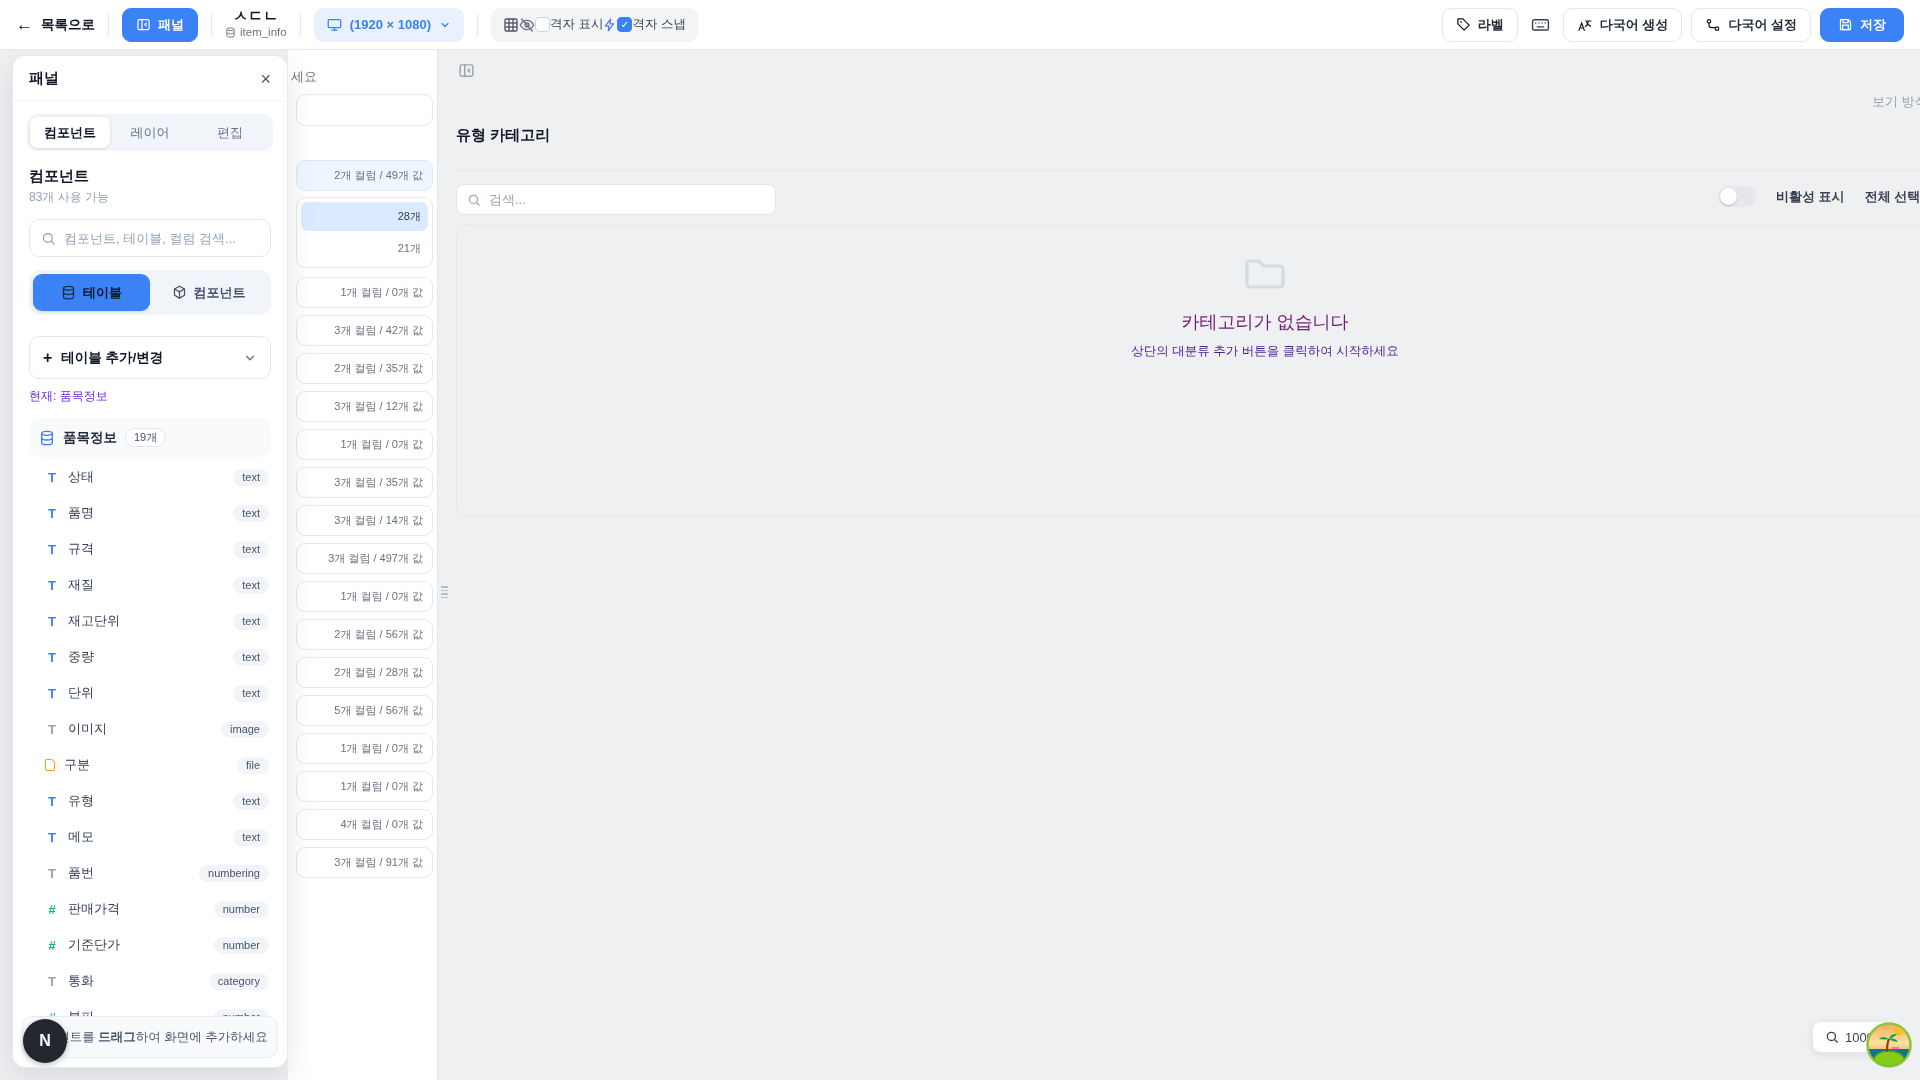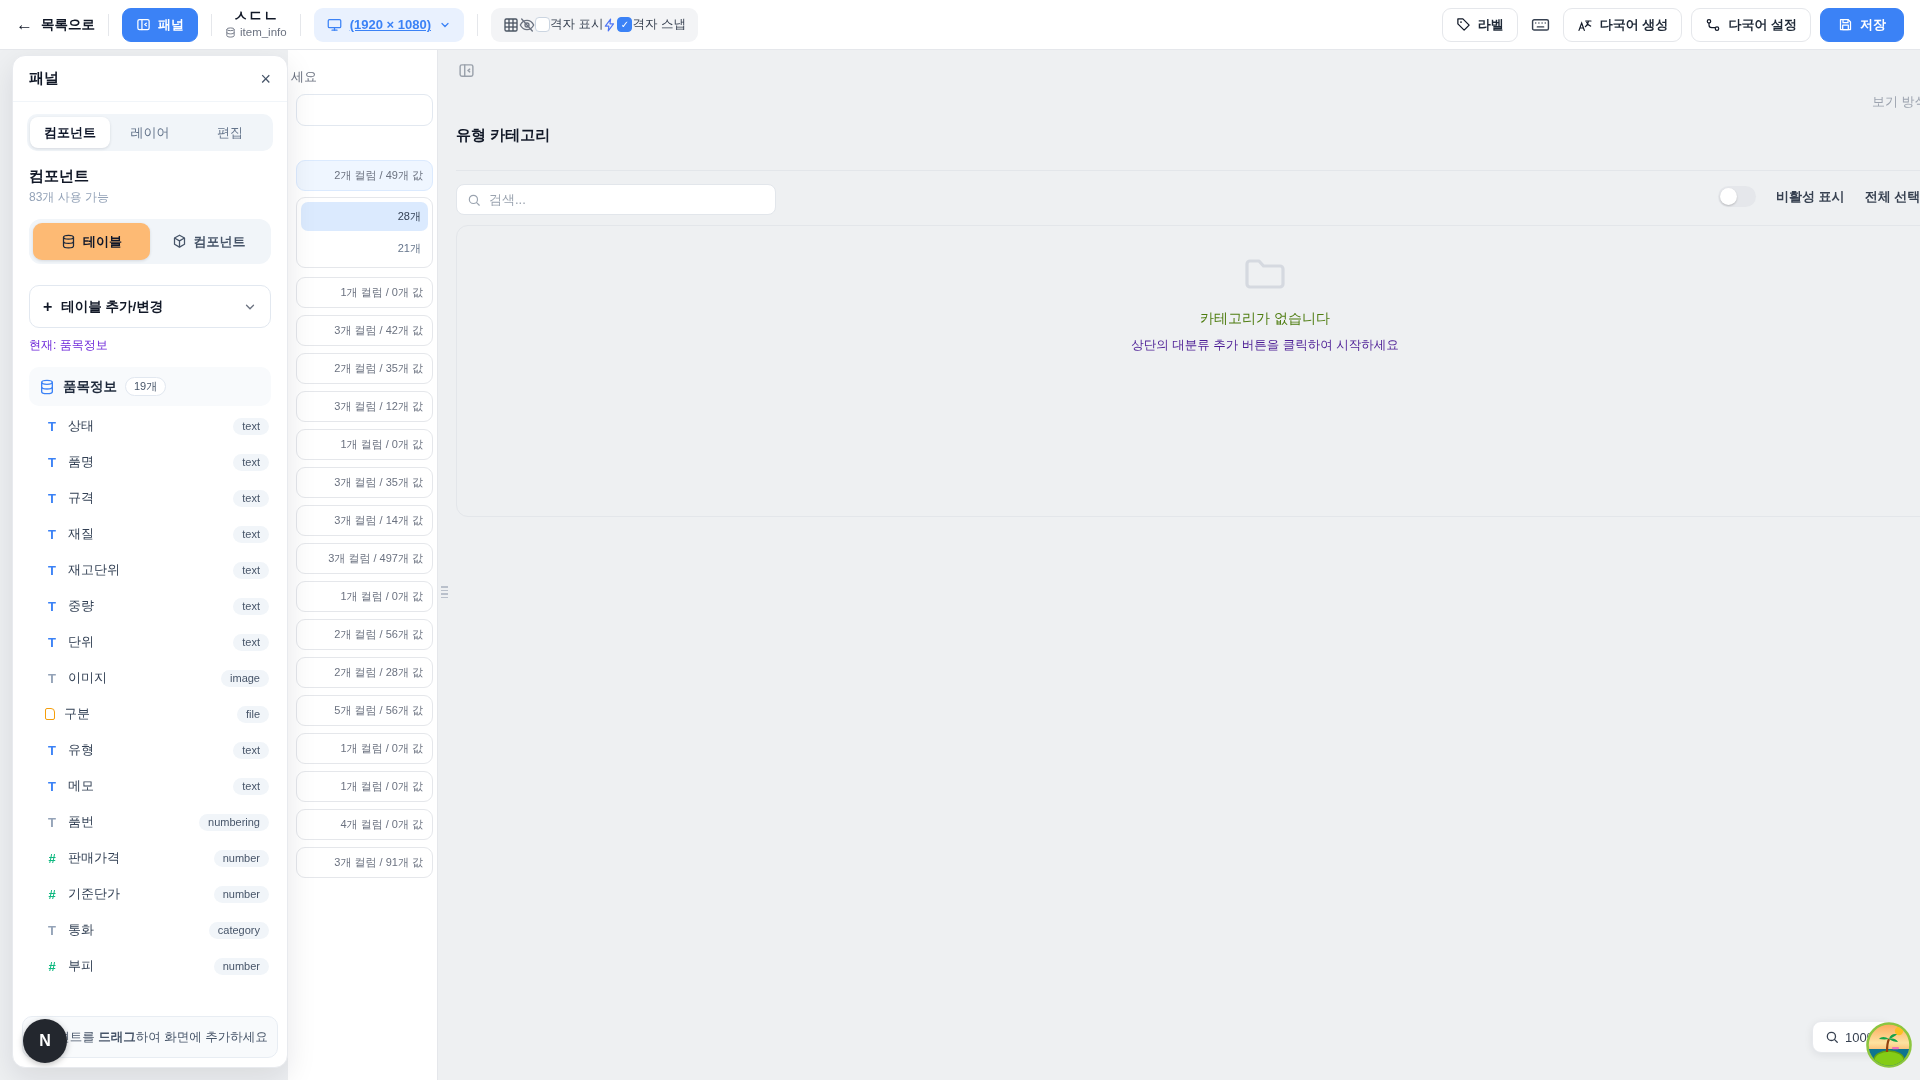--- a/index.html
+++ b/index.html
@@ -15,21 +15,21 @@
   .back-btn { display:flex; align-items:center; gap:8px; background:none; border:none; cursor:pointer;
     font-family:inherit; font-size:13.5px; font-weight:700; color:#111827; }
   .back-arrow { font-size:17px; color:#111827; }
   .btn { display:flex; align-items:center; gap:7px; font-family:inherit; font-size:13px; font-weight:600;
     border-radius:9px; border:1px solid #e5e7eb; background:#fff; color:#1f2937; height:34px; padding:0 13px; cursor:pointer; }
   .btn-blue { background:#3b82f6; border-color:#3b82f6; color:#fff; }
   .title-block { display:flex; flex-direction:column; align-items:center; line-height:1.15; margin-top:-3px; }
   .title-main { font-size:15px; font-weight:800; color:#111827; }
   .title-sub { display:flex; align-items:center; gap:4px; font-size:11.5px; color:#6b7280; margin-top:2px; }
   .size-pill { display:flex; align-items:center; gap:8px; background:#e9f1fe; border:none; border-radius:9px;
-    height:34px; padding:0 13px; color:#3b82f6; font-family:inherit; font-size:13px; font-weight:600; cursor:pointer;text-decoration:underline; }
+    height:34px; padding:0 13px; color:#3b82f6; font-family:inherit; font-size:13px; font-weight:600; cursor:pointer; }
   .grid-group { display:flex; align-items:center; background:#f3f4f6; border-radius:9px; height:34px; padding:0 12px; }
   .grid-group .lbl { font-size:12.5px; color:#374151; font-weight:500; }
   .cb { width:15px; height:15px; border-radius:4px; border:1.5px solid #cbd5e1; background:#fff; display:inline-flex;
     align-items:center; justify-content:center; cursor:pointer; }
   .cb.checked { background:#3b82f6; border-color:#3b82f6; color:#fff; font-size:10px; }
   .tb-right { margin-left:auto; display:flex; align-items:center; gap:9px;justify-content:flex-end; }
   .btn-save { background:#3b82f6; border-color:#3b82f6; color:#fff; padding:0 17px; }
   .icon-btn { border:none; background:none; padding:4px; cursor:pointer; display:flex; color:#374151; }
   svg.ic { display:block; }
 
@@ -69,21 +69,21 @@
   .panel-body { padding:16px 16px 0; }
   .sec-title { font-size:15px; font-weight:800; color:#111827; }
   .sec-count { font-size:12px; color:#94a3b8; margin-top:3px; }
   .p-search { margin-top:13px; height:38px; border:1px solid #e2e8f0; border-radius:10px; display:flex;
     align-items:center; gap:8px; padding:0 11px; background:#fff; }
   .p-search input { border:none; outline:none; flex:1; font-family:inherit; font-size:13px; color:#334155; background:transparent; }
   .p-search input::placeholder { color:#94a3b8; }
   .seg { margin-top:13px; background:#f1f5f9; border-radius:12px; height:45px; padding:4px; display:flex; }
   .seg-item { flex:1; display:flex; align-items:center; justify-content:center; gap:7px; font-size:13px;
     color:#475569; border-radius:9px; cursor:pointer; font-weight:600; }
-  .seg-item.active { background:#fdba74; color:#0f172a; box-shadow:0 1px 3px rgba(15,23,42,.12); }
+  .seg-item.active { background:#3b82f6; color:#0f172a; box-shadow:0 1px 3px rgba(15,23,42,.12); }
   .add-table { margin-top:21px; width:100%; height:43px; border:1px solid #e2e8f0; border-radius:10px; background:#fff;
     display:flex; align-items:center; gap:9px; padding:0 13px; font-family:inherit; font-size:13.5px; font-weight:600;
     color:#111827; cursor:pointer; }
   .add-table .plus { font-size:16px; font-weight:600; color:#111827; }
   .add-table .chev { margin-left:auto; color:#6b7280; display:flex; }
   .current { margin-top:9px; font-size:12px; color:#6d28d9; }
   .tbl-group { margin:13px 0 2px; background:#f8fafc; border-radius:10px; height:39px; display:flex;
     align-items:center; gap:8px; padding:0 10px; cursor:pointer; }
   .tbl-name { font-size:13.5px; font-weight:700; color:#1e293b; }
   .tbl-badge { font-size:11px; color:#475569; background:#fff; border:1px solid #e2e8f0; border-radius:999px; padding:1px 8px; }
@@ -112,21 +112,21 @@
     border:1px solid #e2e6eb; border-radius:8px; display:flex; align-items:center; gap:8px; padding:0 10px; }
   .c-search input { border:none; outline:none; flex:1; font-family:inherit; font-size:13px; background:transparent; color:#334155; }
   .c-search input::placeholder { color:#9aa3af; }
   .c-controls { position:absolute; left:1280px; top:136px; display:flex; align-items:center; gap:20px; white-space:nowrap; }
   .switch { width:38px; height:21px; border-radius:999px; background:#e5e7eb; position:relative; cursor:pointer; flex:0 0 auto; }
   .switch .knob { position:absolute; left:2px; top:2px; width:17px; height:17px; border-radius:50%; background:#fff;
     box-shadow:0 1px 2px rgba(0,0,0,.2); }
   .c-ctl-label { font-size:13px; font-weight:700; color:#374151; cursor:pointer; }
   .empty-box { position:absolute; left:18px; top:175px; width:1618px; height:292px; border:1px solid #e3e6ea;
     border-radius:12px; display:flex; flex-direction:column; align-items:center; padding-top:28px; }
-  .empty-title { font-size:14px; color:#4d7c0f; margin-top:18px; }
+  .empty-title { font-size:18px; color:#701a75; margin-top:18px; }
   .empty-sub { font-size:12.5px; color:#4c1d95; margin-top:9px; }
   .zoom-pill { position:absolute; left:1374px; top:971px; height:32px; background:#fff; border:1px solid #e7e9ed;
     border-radius:9px; box-shadow:0 2px 8px rgba(15,23,42,.08); display:flex; align-items:center; gap:6px;
     padding:0 12px; font-size:13px; color:#374151; z-index:2; }
   .island { position:absolute; left:1428px; top:972px; width:46px; height:46px; z-index:3; cursor:pointer; }
 </style>
 </head>
 <body>
 
 <div id="screen">
@@ -315,20 +315,27 @@
       <button class="panel-close">×</button>
     </div>
     <div class="tabs">
       <div class="tab active">컴포넌트</div>
       <div class="tab">레이어</div>
       <div class="tab">편집</div>
     </div>
     <div class="panel-body">
       <div class="sec-title">컴포넌트</div>
       <div class="sec-count">83개 사용 가능</div>
+      <div class="p-search">
+        <svg class="ic" width="15" height="15" viewBox="0 0 24 24" fill="none" stroke="#94a3b8" stroke-width="2" stroke-linecap="round">
+            <circle cx="11" cy="11" r="7"></circle>
+            <line x1="16.5" y1="16.5" x2="21" y2="21"></line>
+          </svg>
+        <input placeholder="컴포넌트, 테이블, 컬럼 검색..." style="">
+      </div>
       <div class="seg">
         <div class="seg-item active">
           <svg class="ic" width="15" height="15" viewBox="0 0 24 24" fill="none" stroke="#1e293b" stroke-width="2">
               <ellipse cx="12" cy="5" rx="8" ry="3"></ellipse>
               <path d="M4 5v14c0 1.7 3.6 3 8 3s8-1.3 8-3V5"></path>
               <path d="M4 12c0 1.7 3.6 3 8 3s8-1.3 8-3"></path>
             </svg>
           <span>테이블</span>
         </div>
         <div class="seg-item">

